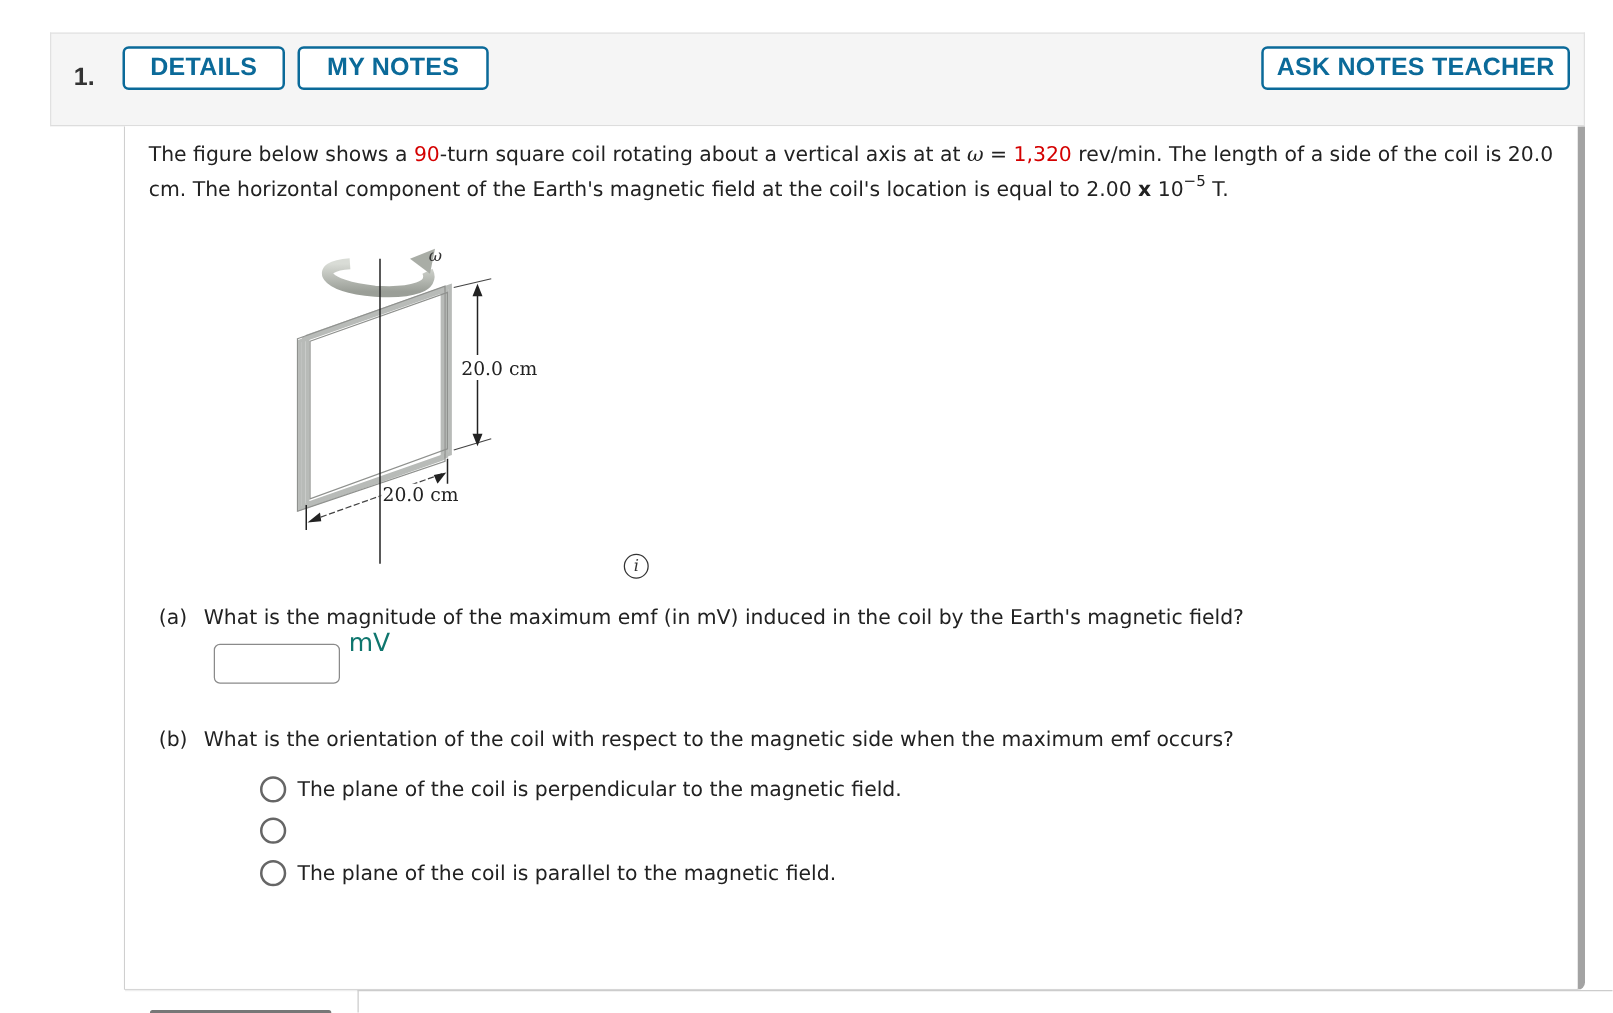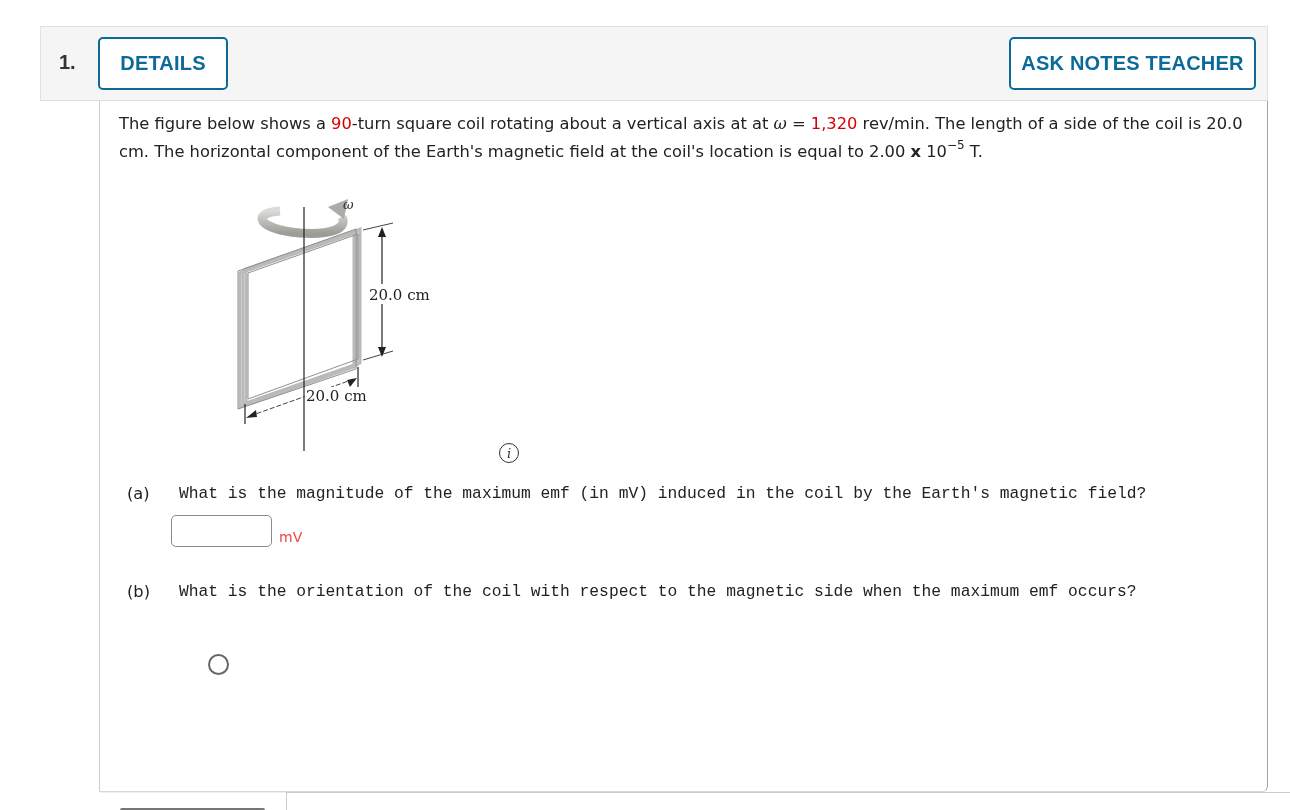--- a/index.html
+++ b/index.html
@@ -17,37 +17,37 @@
       background: #f5f5f5;
       border: 1px solid #e1e1e1;
       border-bottom: 1px solid #dddddd;
     }
     .q-number {
       position: absolute; left: 18px; top: 24px;
       font-family: "Liberation Sans", sans-serif;
       font-weight: bold; font-size: 20px; color: #333333;
     }
     .hdr-btn {
-      position: absolute; top: 10px; height: 53px;
+      position: absolute; top: 10px; height: 35px;
       border: 2px solid #0b6a99; border-radius: 5px;
       background: #ffffff;
       color: #0b6a99;
       font-family: "Liberation Sans", sans-serif;
       font-weight: bold; font-size: 20px; letter-spacing: 0.2px;
       display: flex; align-items: center; justify-content: center;
       cursor: pointer;
     }
     .btn-details { left: 57px; width: 130px; }
     .btn-notes { left: 197px; width: 153px; }
     .btn-ask { left: 968px; width: 247px; }
 
     .q-body {
       position: absolute; left: 59px; top: 75px; width: 1169px; height: 691px;
       border-left: 1px solid #cfcfcf;
-      border-right: 1px solid #a3a3a3;
+      border-right: 6px solid #a3a3a3;
       border-bottom: 1px solid #d6d6d6;
       border-bottom-right-radius: 6px;
       background: #ffffff;
     }
     .prompt {
       position: absolute; left: 19px; top: 9px; width: 1130px;
       font-size: 16.3px; line-height: 28px; color: #222222;
     }
     .red { color: #d40000; }
     .omega { font-family: "DejaVu Serif", serif; font-style: italic; }
@@ -60,30 +60,30 @@
     .info-icon {
       position: absolute; left: 399px; top: 342px; width: 20px; height: 20px;
       border: 1.5px solid #333; border-radius: 50%;
       font-family: "DejaVu Serif", serif; font-style: italic; font-size: 13px;
       display: flex; align-items: center; justify-content: center; color: #333;
       cursor: pointer;
     }
 
     .part { position: absolute; left: 27px; font-size: 16.3px; color: #222; }
     .part-label { position: absolute; left: 0; top: 0; }
-    .part-text { position: absolute; left: 52px; top: 0; white-space: nowrap; font-family: Liberation Mono, monospace; }
+    .part-text { position: absolute; left: 36px; top: 0; white-space: nowrap; }
     .part-a { top: 383px; }
     .part-b { top: 481px; }
 
     .answer-input {
       position: absolute; left: 71px; top: 414px; width: 101px; height: 32px;
       border: 1px solid #8a8a8a; border-radius: 5px; background: #fff;
       font-size: 15px; padding: 0 6px;
     }
-    .unit { position: absolute; left: 179px; top: 428px; font-size: 14px; color: #ef4444; }
+    .unit { position: absolute; left: 179px; top: 401px; font-size: 20px; color: #0f766e; }
 
     .option {
       position: absolute; left: 108px; height: 24px;
       display: flex; align-items: center; cursor: pointer;
     }
     .radio {
       width: 21px; height: 21px; border: 2px solid #666; border-radius: 50%;
       background: #fff; margin-right: 9px; flex: none;
     }
     .option-text { font-size: 16.3px; color: #222; white-space: nowrap; }
@@ -104,20 +104,21 @@
       border-top: 1px solid #cccccc; border-left: 1px solid #cccccc;
     }
   </style>
 </head>
 <body>
 
 <div class="question">
   <div class="q-header">
     <span class="q-number">1.</span>
     <div class="hdr-btn btn-details">DETAILS</div>
+    <div class="hdr-btn btn-notes">MY NOTES</div>
     <div class="hdr-btn btn-ask">ASK NOTES TEACHER</div>
   </div>
 
   <div class="q-body">
     <p class="prompt">
       <span>The figure below shows a </span><span class="red">90</span><span>-turn square coil rotating about a vertical axis at at </span><span class="omega">ω</span><span> = </span><span class="red">1,320</span><span> rev/min. The length of a side of the coil is 20.0 cm. The horizontal component of the Earth's magnetic field at the coil's location is equal to 2.00 </span><span class="bold-x">x</span><span> 10</span><sup class="exp">−5</sup><span> T.</span>
     </p>
 
     <div class="figure">
       <svg width="230" height="270" viewBox="0 0 230 270">
@@ -169,22 +170,30 @@
       <span class="part-text">What is the magnitude of the maximum emf (in mV) induced in the coil by the Earth's magnetic field?</span>
     </div>
     <input class="answer-input" type="text" value="" style="">
     <span class="unit">mV</span>
 
     <div class="part part-b">
       <span class="part-label">(b)</span>
       <span class="part-text">What is the orientation of the coil with respect to the magnetic side when the maximum emf occurs?</span>
     </div>
 
+    <div class="option opt-1">
+      <span class="radio"></span>
+      <span class="option-text">The plane of the coil is perpendicular to the magnetic field.</span>
+    </div>
     <div class="option opt-2">
       <span class="radio"></span>
+    </div>
+    <div class="option opt-3">
+      <span class="radio"></span>
+      <span class="option-text">The plane of the coil is parallel to the magnetic field.</span>
     </div>
   </div>
 </div>
 
 <div class="footer-left">
   <div class="btn-stub"></div>
 </div>
 <div class="footer-right"></div>
 
 </body></html>

